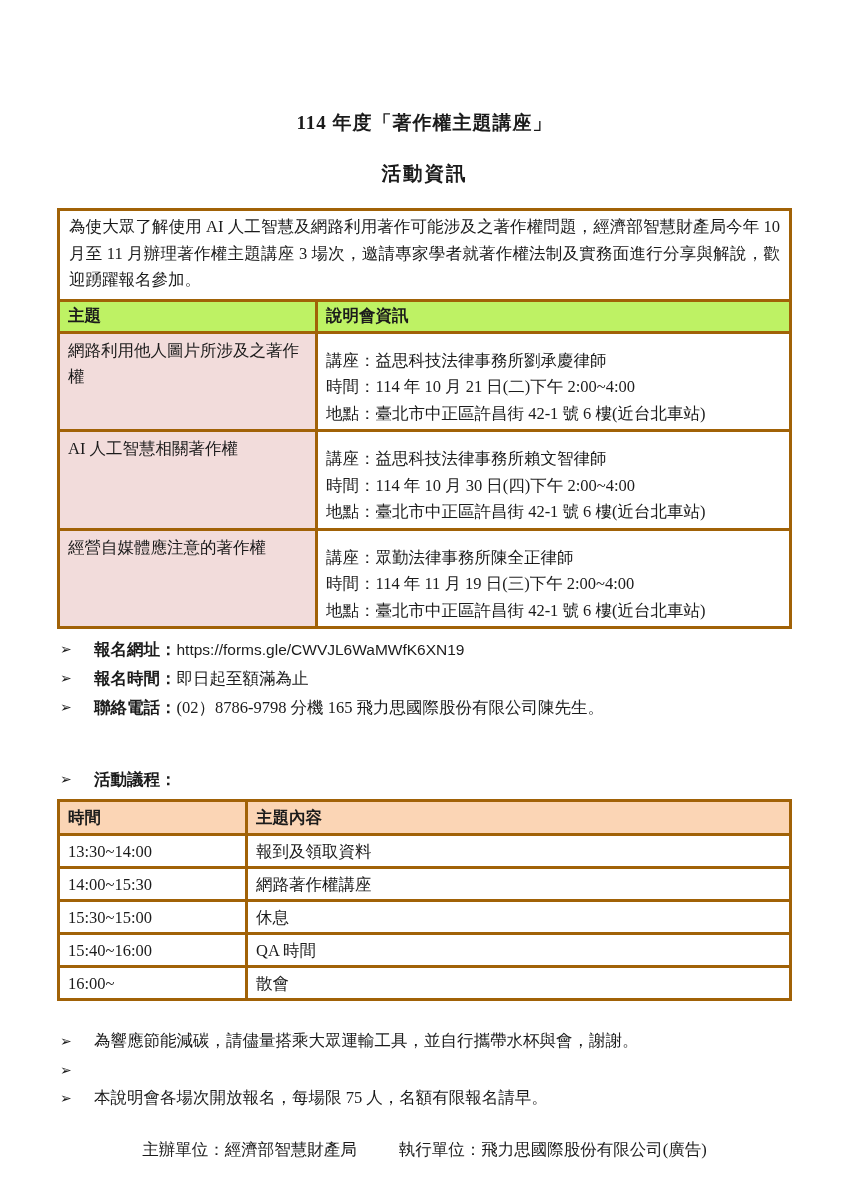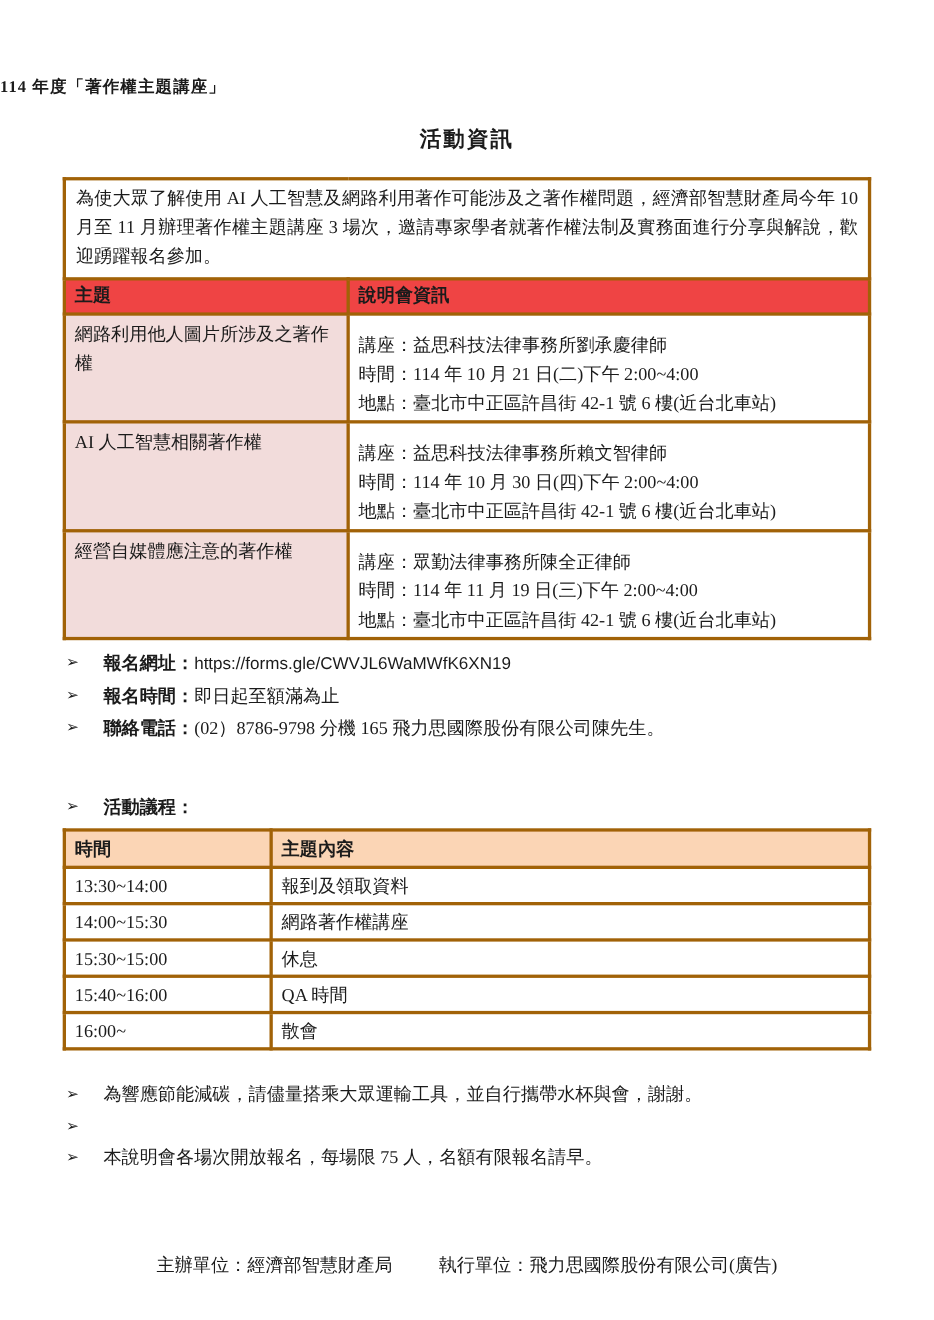--- a/index.html
+++ b/index.html
@@ -6,23 +6,23 @@
   .page{
     position:relative;
     width:849px;height:1200px;
     margin:0 auto;
     background:#ffffff;
     font-family:"Liberation Serif","DejaVu Serif",serif;
     color:#1b1b1b;
     overflow:hidden;
   }
   .doc-title{
-    margin:0;padding-top:70px;
-    text-align:left;
-    font-size:15px;font-weight:bold;
+    margin:0;padding-top:110px;
+    text-align:center;
+    font-size:19px;font-weight:bold;
     letter-spacing:1px;
   }
   .doc-subtitle{
     margin:0;padding-top:24px;
     text-align:center;
     font-size:19.5px;font-weight:bold;
     letter-spacing:2px;
   }
   .content{margin:0 57px;}
   table{
@@ -40,21 +40,21 @@
     text-align:left;
     font-weight:normal;
     word-break:break-word;
   }
   .intro-cell{
     line-height:26.5px;
     padding:3px 9px 5px 9px;
     text-align:justify;
   }
   .sessions .hdr th{
-    background:#ef4444;
+    background:#bef264;
     font-weight:bold;
     height:25px;
     vertical-align:middle;
   }
   .col-topic{width:258px;}
   .topic-cell{
     background:#f2dcdb;
     line-height:26.5px;
     padding-top:4px;
   }

